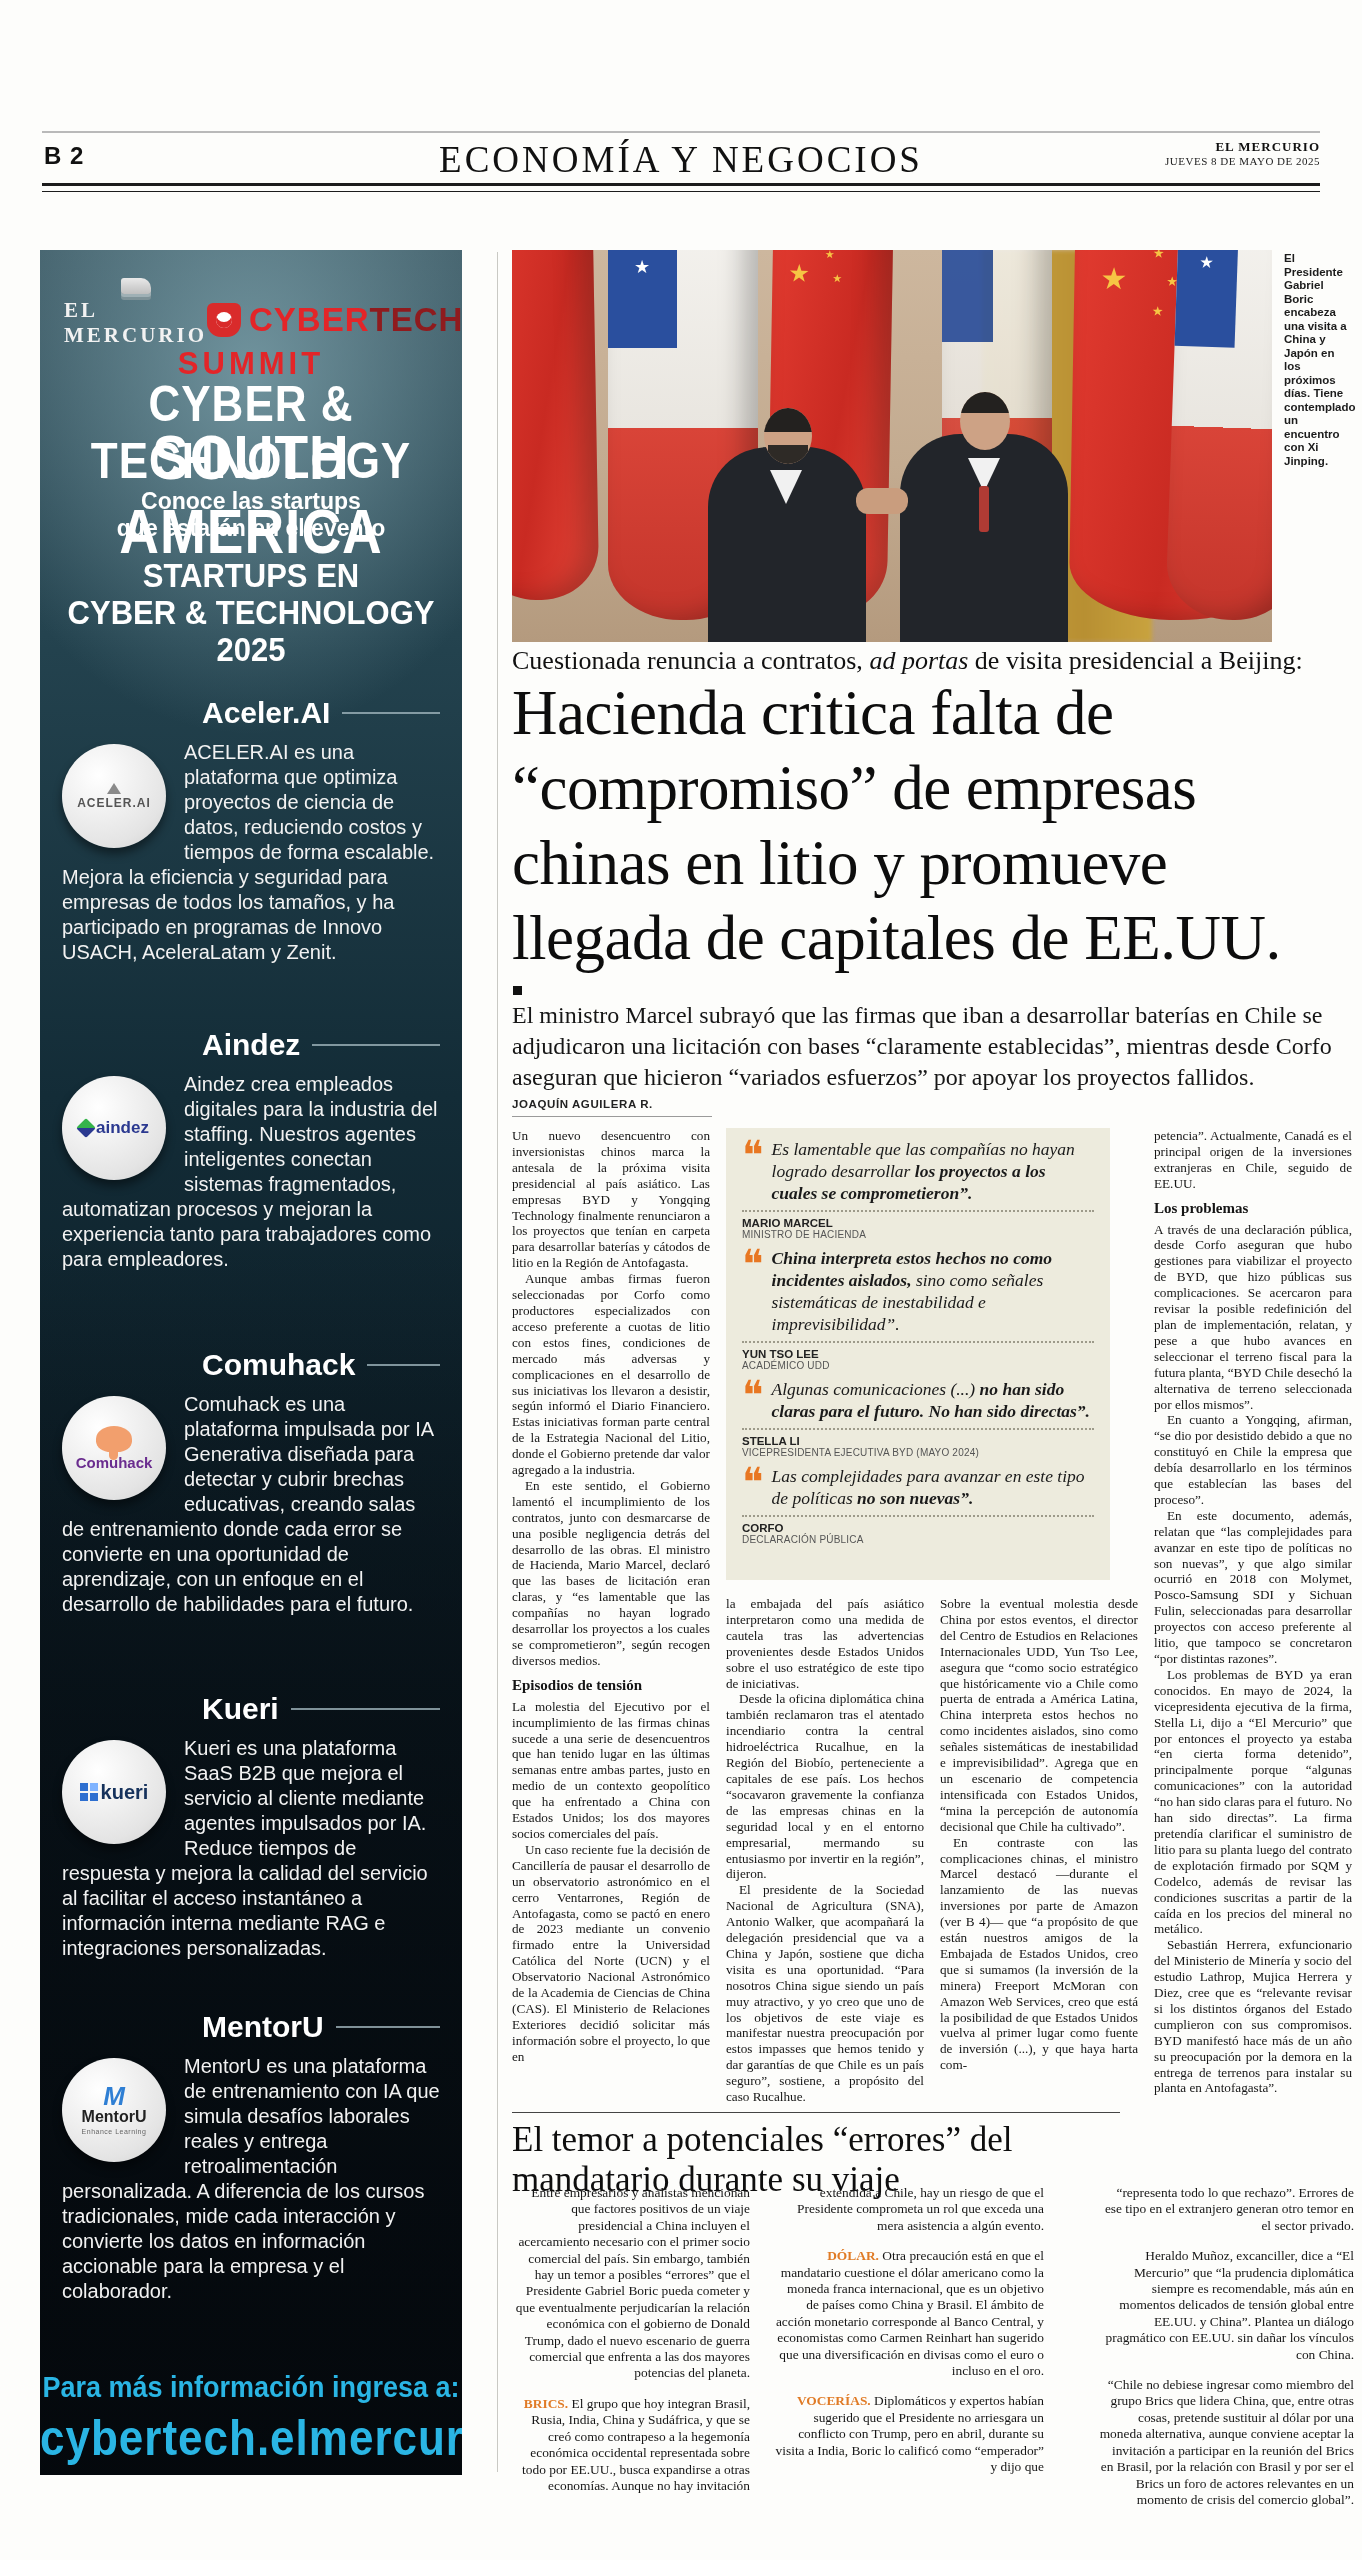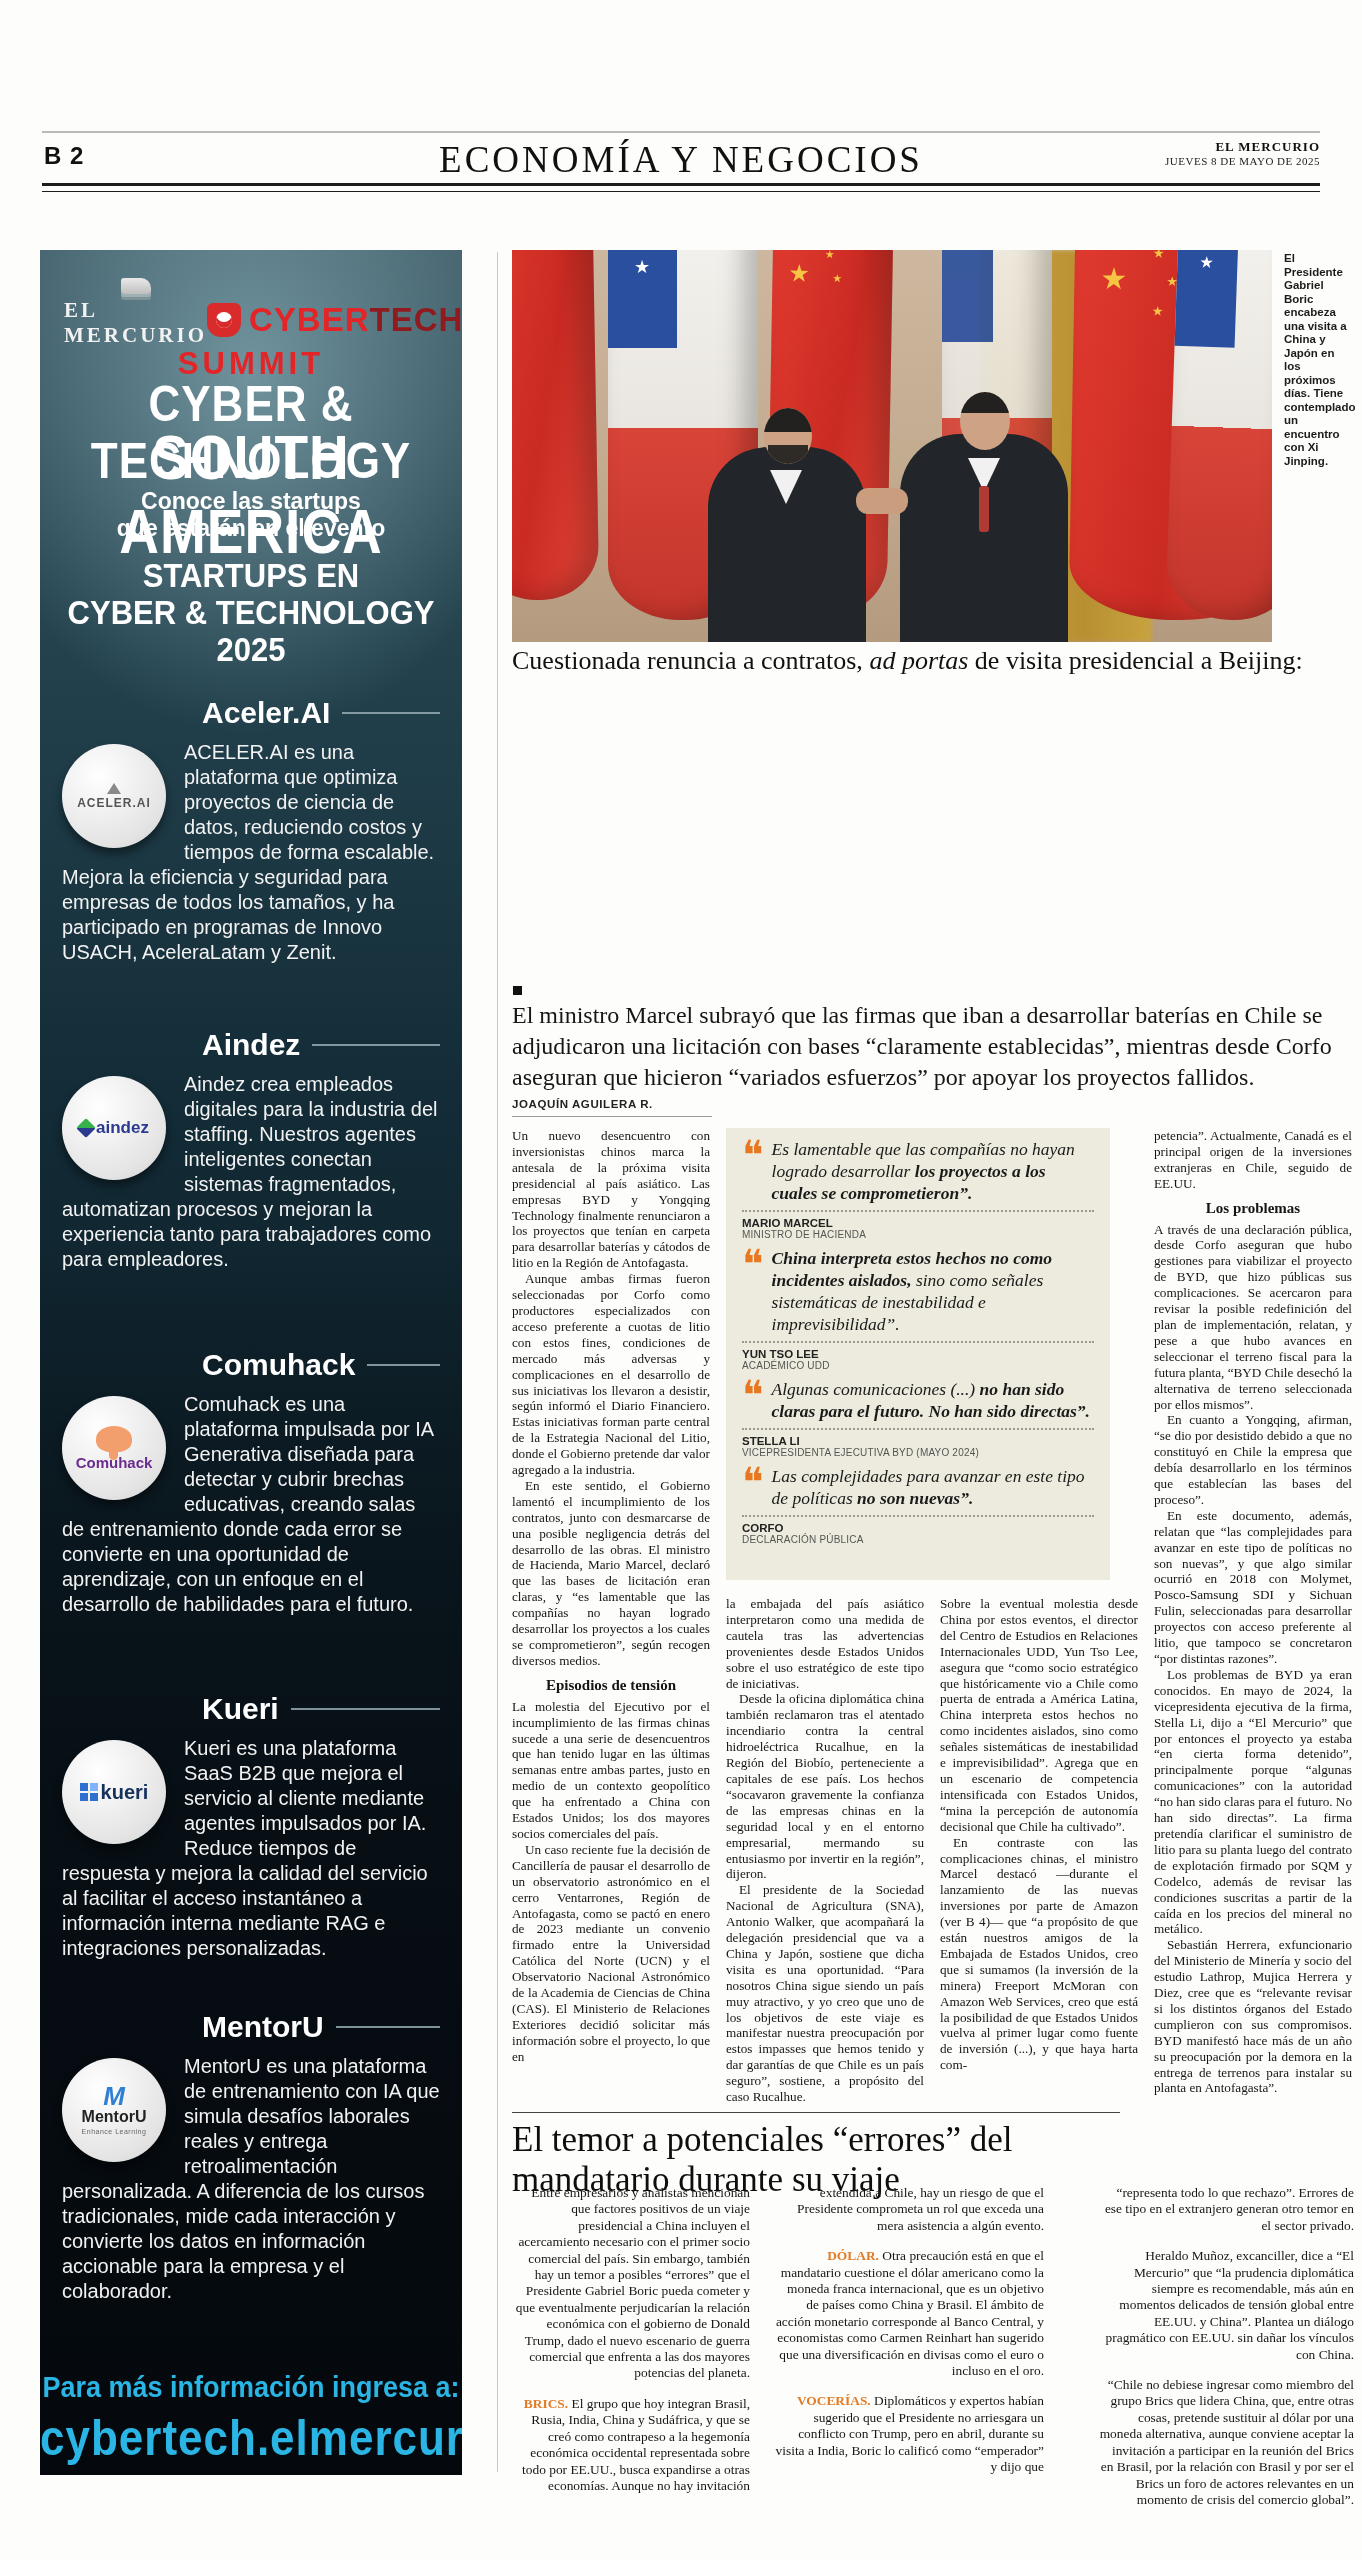--- a/index.html
+++ b/index.html
@@ -92,21 +92,21 @@
   .headline{position:absolute;left:512px;top:676px;width:840px;font-size:63px;line-height:75px;color:#0d0d0d;letter-spacing:-.5px;}
   .lead-sq{position:absolute;left:513px;top:986px;width:9px;height:9px;background:#111;}
   .lead{position:absolute;left:512px;top:1000px;width:838px;font-size:24px;line-height:31px;color:#161616;}
   .byline{position:absolute;left:512px;top:1098px;font-family:"Liberation Sans",sans-serif;font-size:11.5px;font-weight:bold;letter-spacing:.6px;color:#222;
       border-bottom:1px solid #9a9a9a;padding-bottom:6px;width:200px;}
   
   .colgrp{position:absolute;left:512px;top:1128px;width:840px;height:975px;overflow:hidden;}
   .tcol{position:absolute;top:0;width:198px;font-size:13.2px;line-height:15.9px;text-align:justify;color:#151515;}
   .tcol p{margin:0;text-indent:13px;}
   .tcol p.ni{text-indent:0;}
-  .colsub{font-weight:bold;font-size:15px;margin:9px 0 5px;text-align:center;}
+  .colsub{font-weight:bold;font-size:15px;margin:9px 0 5px;text-align:left;}
   .c1{left:0;height:975px;overflow:hidden;}
   .c2{left:214px;top:468px;height:507px;overflow:hidden;}
   .c3{left:428px;top:468px;height:507px;overflow:hidden;}
   .c4{left:642px;height:1010px;}
   
   .qbox{position:absolute;left:726px;top:1128px;width:384px;height:452px;background:#edebdd;padding:10px 16px 0 16px;box-sizing:border-box;}
   .quote{margin-bottom:7px;}
   .qrow{display:flex;gap:8px;}
   .qmark{color:#e87722;font-size:40px;line-height:34px;font-family:"DejaVu Serif",serif;flex:0 0 auto;}
   .qtext{font-style:italic;font-size:17.5px;line-height:22px;color:#1a1a1a;}
@@ -282,20 +282,26 @@
         </div>
       <div class="shirt" style="left:68px;bottom:180px;"></div>
       <div class="tie" style="left:79px;bottom:140px;"></div>
     </div>
     <div class="hands" style="left:344px;"></div>
   </div>
 
   <div class="caption">El Presidente Gabriel Boric encabeza una visita a China y Japón en los próximos días. Tiene contemplado un encuentro con Xi Jinping.</div>
 
   <div class="kicker"><span>Cuestionada renuncia a contratos, </span><i>ad portas</i><span> de visita presidencial a Beijing:</span></div>
+  <div class="headline">
+    <div>Hacienda critica falta de</div>
+    <div>“compromiso” de empresas</div>
+    <div>chinas en litio y promueve</div>
+    <div>llegada de capitales de EE.UU.</div>
+  </div>
   <div class="lead-sq"></div>
   <div class="lead">El ministro Marcel subrayó que las firmas que iban a desarrollar baterías en Chile se adjudicaron una licitación con bases “claramente establecidas”, mientras desde Corfo aseguran que hicieron “variados esfuerzos” por apoyar los proyectos fallidos.</div>
   <div class="byline">JOAQUÍN AGUILERA R.</div>
 
   <div class="colgrp">
     <div class="tcol c1">
       <p class="ni">Un nuevo desencuentro con inversionistas chinos marca la antesala de la próxima visita presidencial al país asiático. Las empresas BYD y Yongqing Technology finalmente renunciaron a los proyectos que tenían en carpeta para desarrollar baterías y cátodos de litio en la Región de Antofagasta.</p>
       <p>Aunque ambas firmas fueron seleccionadas por Corfo como productores especializados con acceso preferente a cuotas de litio con estos fines, condiciones de mercado más adversas y complicaciones en el desarrollo de sus iniciativas los llevaron a desistir, según informó el Diario Financiero. Estas iniciativas forman parte central de la Estrategia Nacional del Litio, donde el Gobierno pretende dar valor agregado a la industria.</p>
       <p>En este sentido, el Gobierno lamentó el incumplimiento de los contratos, junto con desmarcarse de una posible negligencia detrás del desarrollo de las obras. El ministro de Hacienda, Mario Marcel, declaró que las bases de licitación eran claras, y “es lamentable que las compañías no hayan logrado desarrollar los proyectos a los cuales se comprometieron”, según recogen diversos medios.</p>
       <div class="colsub">Episodios de tensión</div>

